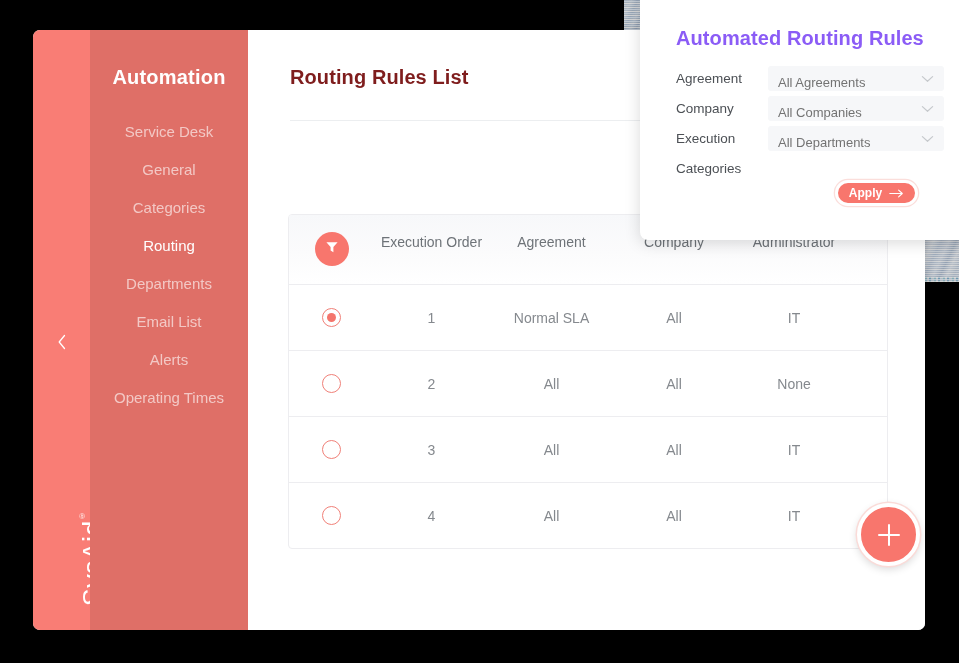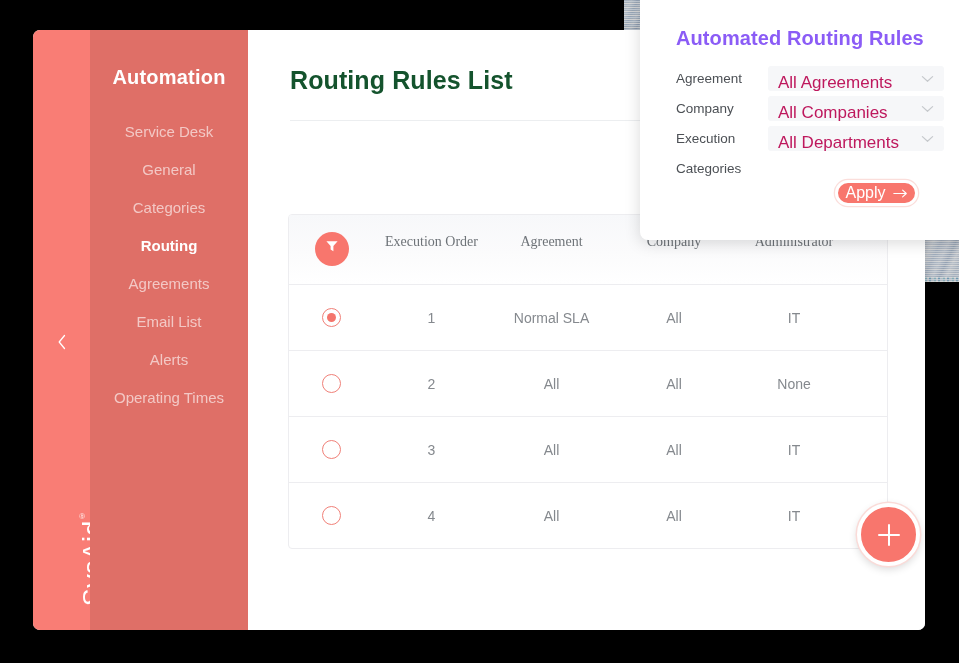--- a/index.html
+++ b/index.html
@@ -131,35 +131,35 @@
     display: flex;
     align-items: center;
     justify-content: center;
     color: rgba(255,255,255,.62);
     font-size: 15px;
     cursor: pointer;
     user-select: none;
   }
   .nav-item.active {
     color: #ffffff;
-    font-weight: 700;
+    font-weight: 400;
   }
 
   
   #content {
     position: absolute;
     left: 215px; right: 0; top: 0; bottom: 0;
     background: #ffffff;
   }
   #page-title {
     position: absolute;
     left: 42px; top: 36px;
-    font-size: 25px;
+    font-size: 20px;
     font-weight: 700;
-    color: #14532d;
+    color: #7f1d1d;
     letter-spacing: .1px;
   }
   #title-divider {
     position: absolute;
     left: 42px; top: 90px;
     width: 735px; height: 1px;
     background: #eceef0;
   }
 
   
@@ -171,21 +171,20 @@
     border-radius: 4px;
     background: #ffffff;
     overflow: hidden;
   }
   .tbl-head {
     display: flex;
     align-items: flex-start;
     height: 69px;
     background: linear-gradient(180deg, #f7f8fa 0%, #fbfbfc 55%, #ffffff 100%);
     border-bottom: 1px solid #ededf0;
-    font-family: Liberation Serif, serif;
   }
   .tbl-head .cell {
     padding-top: 18px;
     color: #6e7378;
     font-size: 14px;
     text-align: center;
     line-height: 1.35;
   }
   .tbl-row {
     display: flex;
@@ -296,22 +295,22 @@
     background: #f6f7f9;
     border-radius: 3px;
     display: flex;
     align-items: center;
     padding: 0 10px;
     box-sizing: border-box;
     cursor: pointer;
   }
   .field-select .value {
     flex: 1;
-    font-size: 17px;
-    color: #be185d;
+    font-size: 13px;
+    color: #737373;
     margin-top: 8px;
   }
   .field-select .chev { flex: none; display: flex; }
 
   #apply-button {
     position: absolute;
     left: 195px; top: 192px;
     width: 83px; height: 26px;
     border-radius: 14px;
     background: #f8766d;
@@ -319,22 +318,22 @@
     box-shadow: 0 0 0 1.3px #fbdedb;
     box-sizing: border-box;
     display: flex;
     align-items: center;
     justify-content: center;
     gap: 7px;
     cursor: pointer;
   }
   #apply-button .label {
     color: #ffffff;
-    font-size: 16px;
-    font-weight: 400;
+    font-size: 12px;
+    font-weight: 700;
   }
   #apply-button .arrow { display: flex; }
 </style>
 </head>
 <body>
 
 <div class="artifact" id="artifact-top"></div>
 <div class="artifact" id="artifact-right">
   <div class="artifact-edge"></div>
 </div>
@@ -363,21 +362,21 @@
         <div class="nav-item">
             <span>General</span>
           </div>
         <div class="nav-item">
             <span>Categories</span>
           </div>
         <div class="nav-item active">
             <span>Routing</span>
           </div>
         <div class="nav-item">
-            <span>Agreements</span>
+            <span>Departments</span>
           </div>
         <div class="nav-item">
             <span>Email List</span>
           </div>
         <div class="nav-item">
             <span>Alerts</span>
           </div>
         <div class="nav-item">
             <span>Operating Times</span>
           </div>

